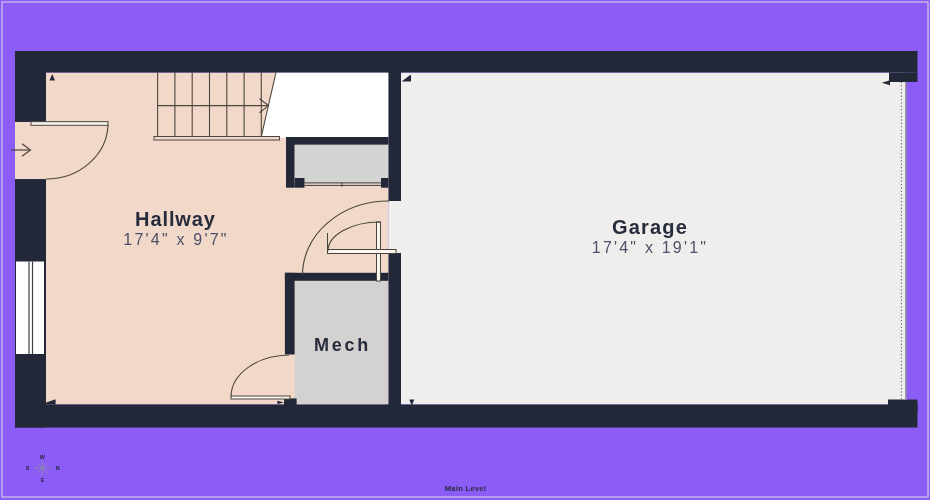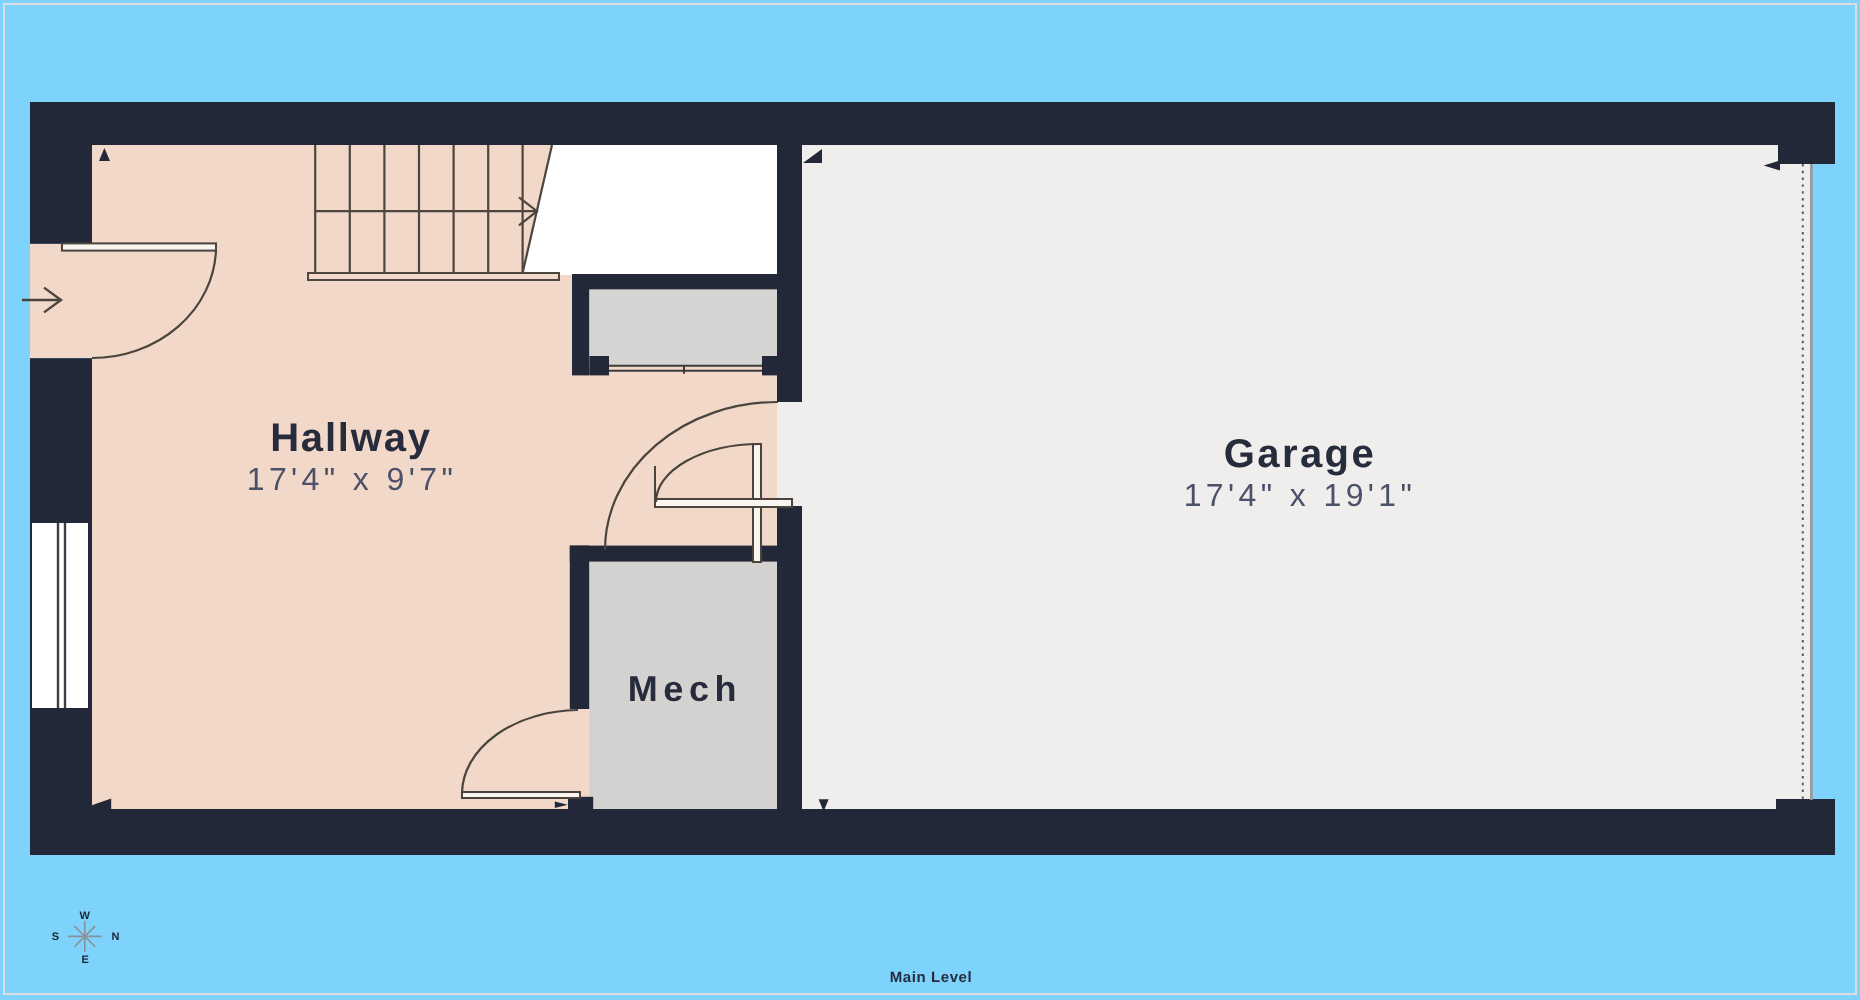--- a/index.html
+++ b/index.html
@@ -1,16 +1,16 @@
 <!DOCTYPE html>
 <html><head>
 <meta charset="utf-8">
 <style>
   html,body{margin:0;padding:0;background:#ffffff;}
-  #page{position:relative;width:930px;height:500px;background:#7dd3fc;overflow:hidden;}
+  #page{position:relative;width:930px;height:500px;background:#8b5cf6;overflow:hidden;}
   svg{position:absolute;left:0;top:0;}
   text{font-family:"Liberation Sans",sans-serif;}
 </style>
 </head>
 <body>
 <div id="page">
 <svg width="930" height="500" viewBox="0 0 930 500">
 
   <rect x="2" y="2" width="926" height="495" fill="none" stroke="#dcdde0" stroke-width="1"></rect>
 

